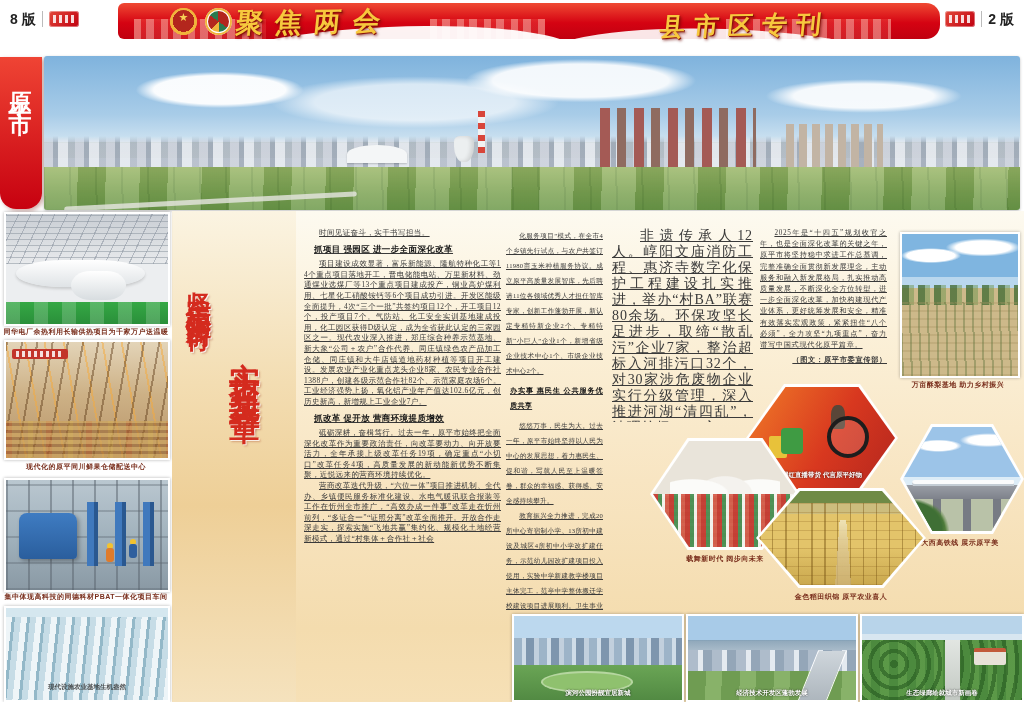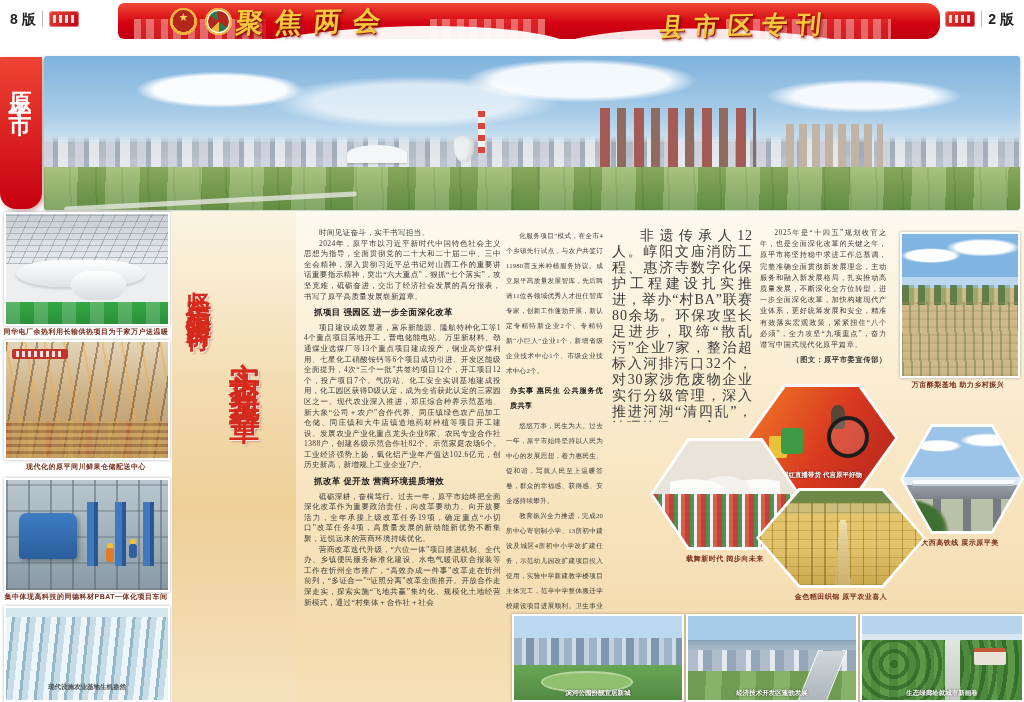--- a/index.html
+++ b/index.html
@@ -89,21 +89,21 @@
   .headline-strip{position:absolute;left:172px;top:211px;width:124px;height:491px;
       background:linear-gradient(180deg,#fbf4e2 0%,#f3ddb2 35%,#eecf97 60%,#f5e2bd 100%);}
   .vhead{position:absolute;writing-mode:vertical-rl;color:#d42b1e;font-weight:bold;
       font-family:"DejaVu Serif","Liberation Serif",serif;
       text-shadow:1px 1px 0 rgba(255,255,255,.8),2px 2px 2px rgba(150,40,20,.3);}
   .vhead.main{left:224px;top:338px;font-size:31px;letter-spacing:7px;}
   .vhead.sub{left:182px;top:272px;font-size:25px;letter-spacing:5px;}
 
   
   .txtcol{position:absolute;overflow:hidden;color:#3a3a3a;
-      font-family:"Liberation Serif","DejaVu Serif",serif;text-align:justify;word-break:break-all;}
+      font-family:"Liberation Serif","DejaVu Serif",serif;text-align:justify;word-break:break-all;text-decoration:underline;}
   .txtcol p{margin:0;text-indent:2em;}
   .txtcol h3{margin:5px 0 5px 10px;color:#151515;font-family:"Liberation Sans",sans-serif;}
   .colA{left:304px;top:228px;width:197px;height:470px;font-size:7.5px;line-height:10.6px;letter-spacing:.4px;}
   .colA h3{font-size:8.5px;}
   .colB{left:506px;top:228px;width:97px;height:382px;font-size:6.6px;line-height:15px;letter-spacing:.2px;}
   .colB h3{font-size:7.2px;margin-left:4px;}
   .colC{left:612px;top:228px;width:141px;height:194px;font-size:14px;line-height:16px;letter-spacing:.9px;}
   .colD{left:760px;top:228px;width:127px;height:158px;font-size:7.2px;line-height:11.2px;letter-spacing:.7px;}
   .credit{text-indent:0 !important;text-align:right;font-weight:bold;margin-top:4px !important;}
 
@@ -316,21 +316,20 @@
   </div>
   <div class="photocap" style="left:2px;top:592px;width:168px;">集中体现高科技的同德科材PBAT一体化项目车间</div>
 
   <div class="photo ph-greenhouse" style="left:4px;top:606px;width:162px;height:92px;">
     <div class="rows"></div>
     <div class="capdark">现代设施农业基地生机盎然</div>
   </div>
 
   <div class="txtcol colA">
     <p>时间见证奋斗，实干书写担当。</p>
-    <p>2024年，原平市以习近平新时代中国特色社会主义思想为指导，全面贯彻党的二十大和二十届二中、三中全会精神，深入贯彻习近平总书记对山西工作的重要讲话重要指示精神，突出“六大重点”，狠抓“七个落实”，攻坚克难，砥砺奋进，交出了经济社会发展的高分报表，书写了原平高质量发展崭新篇章。</p>
     <h3>抓项目 强园区 进一步全面深化改革</h3>
     <p>项目建设成效显著，富乐新能源、隆航特种化工等14个重点项目落地开工，晋电储能电站、万里新材料、劲通煤业选煤厂等13个重点项目建成投产，铜业高炉煤利用、七星化工硝酸铵钙等6个项目成功引进。开发区能级全面提升，4次“三个一批”共签约项目12个，开工项目12个，投产项目7个。气防站、化工安全实训基地建成投用，化工园区获得D级认定，成为全省获此认定的三家园区之一。现代农业深入推进，郑庄综合种养示范基地、新大象“公司＋农户”合作代养、同庄镇绿色农产品加工仓储、同庄镇和大牛店镇道地药材种植等项目开工建设。发展农业产业化重点龙头企业8家、农民专业合作社1388户，创建各级示范合作社82个、示范家庭农场6个。工业经济强势上扬，氧化铝产业年产值达102.6亿元，创历史新高，新增规上工业企业7户。</p>
     <h3>抓改革 促开放 营商环境提质增效</h3>
     <p>砥砺深耕，奋楫笃行。过去一年，原平市始终把全面深化改革作为重要政治责任，向改革要动力、向开放要活力，全年承接上级改革任务19项，确定重点“小切口”改革任务4项，高质量发展的新动能新优势不断集聚，近悦远来的营商环境持续优化。</p>
     <p>营商改革迭代升级，“六位一体”项目推进机制、全代办、乡镇便民服务标准化建设、水电气暖讯联合报装等工作在忻州全市推广，“高效办成一件事”改革走在忻州前列，“多证合一”“证照分离”改革全面推开。开放合作走深走实，探索实施“飞地共赢”集约化、规模化土地经营新模式，通过“村集体＋合作社＋社会</p>
   </div>
 
   <div class="txtcol colB">
     <p>化服务项目”模式，在全市4个乡镇先行试点，与农户共签订11980亩玉米种植服务协议。成立原平高质量发展智库，先后聘请11位各领域优秀人才担任智库专家，创新工作蓬勃开展，新认定专精特新企业2个、专精特新“小巨人”企业1个，新增省级企业技术中心1个、市级企业技术中心2个。</p>
     <h3>办实事 惠民生 公共服务优质共享</h3>

